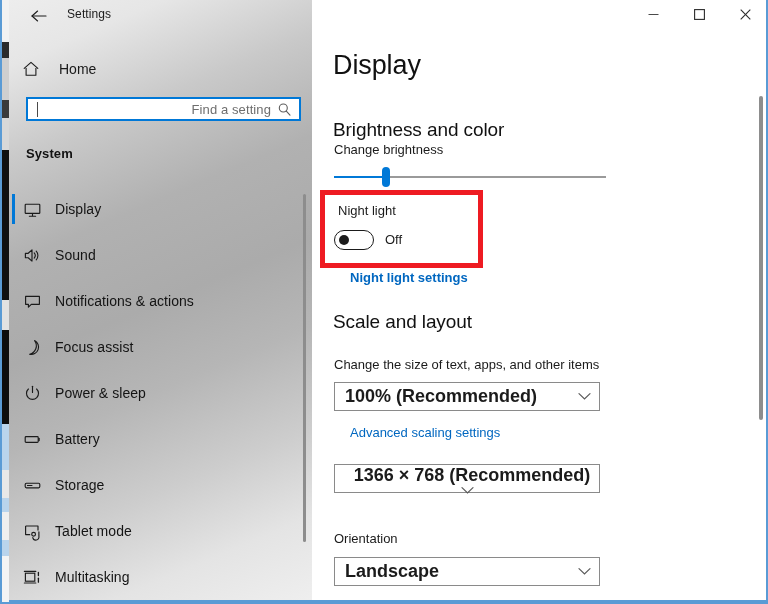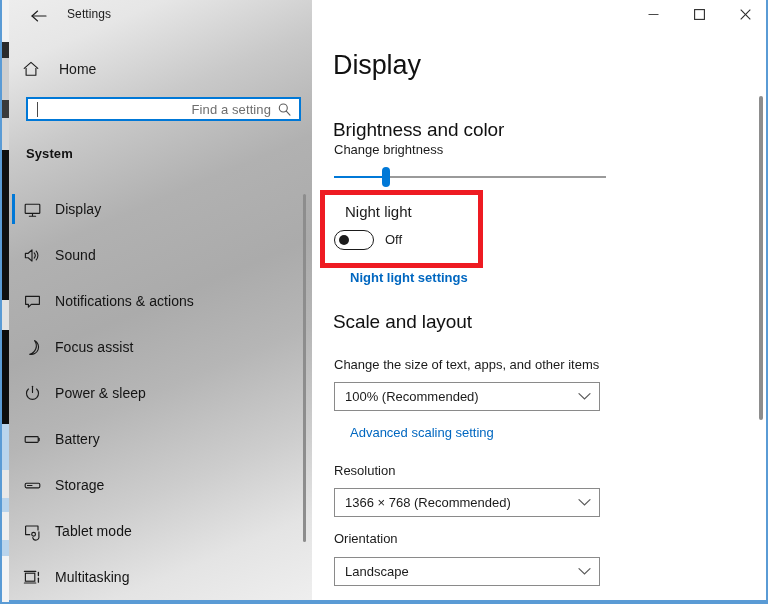--- a/index.html
+++ b/index.html
@@ -278,22 +278,22 @@
     left: 8px; top: 190px;
     width: 163px; height: 78px;
     border: 5px solid #ee1b22;
     background: transparent;
     z-index: 15;
     pointer-events: none;
   }
 
   #lbl-night-light {
     position: absolute;
-    left: 33px; top: 203px;
-    font-size: 15px;
+    left: 26px; top: 203px;
+    font-size: 13px;
     color: #1b1b1b;
   }
 
   #night-light-toggle {
     position: absolute;
     left: 22px; top: 230px;
     width: 40px; height: 20px;
     border: 1.6px solid #1b1b1b;
     border-radius: 10px;
     background: #ffffff;
@@ -332,30 +332,31 @@
     width: 266px;
     height: 29px;
     border: 1px solid #8a8a8a;
     background: #ffffff;
     display: flex;
     align-items: center;
     cursor: pointer;
   }
   .combo-text {
     flex: 1;
-    font-size: 13px;
+    font-size: 18px;
     color: #1b1b1b;
     padding-left: 10px;
+    font-weight: bold;
   }
   .combo-arrow {
     width: 30px;
     display: flex; align-items: center; justify-content: center;
   }
   #combo-scale { top: 382px; }
-  #combo-resolution { top: 488px; }
+  #combo-resolution { top: 464px; flex-direction: column; }
   #combo-orientation { top: 557px; }
 
   #content-scrollbar {
     position: absolute;
     right: 5px; top: 96px;
     width: 4px; height: 324px;
     background: #8d8d8d;
     border-radius: 2px;
     cursor: pointer;
     z-index: 18;
@@ -534,21 +535,21 @@
 
     <div id="combo-scale" class="combo">
       <span class="combo-text">100% (Recommended)</span>
       <span class="combo-arrow">
         <svg width="13" height="9" viewBox="0 0 13 9">
           <path d="M1 1.6 L6.5 7 L12 1.6" fill="none" stroke="#5a5a5a" stroke-width="1.2" stroke-linecap="round"></path>
         </svg>
       </span>
     </div>
 
-    <div id="link-adv-scaling" class="link">Advanced scaling setting</div>
+    <div id="link-adv-scaling" class="link">Advanced scaling settings</div>
 
     <div id="lbl-resolution" class="field-label">Resolution</div>
 
     <div id="combo-resolution" class="combo">
       <span class="combo-text">1366 × 768 (Recommended)</span>
       <span class="combo-arrow">
         <svg width="13" height="9" viewBox="0 0 13 9">
           <path d="M1 1.6 L6.5 7 L12 1.6" fill="none" stroke="#5a5a5a" stroke-width="1.2" stroke-linecap="round"></path>
         </svg>
       </span>

